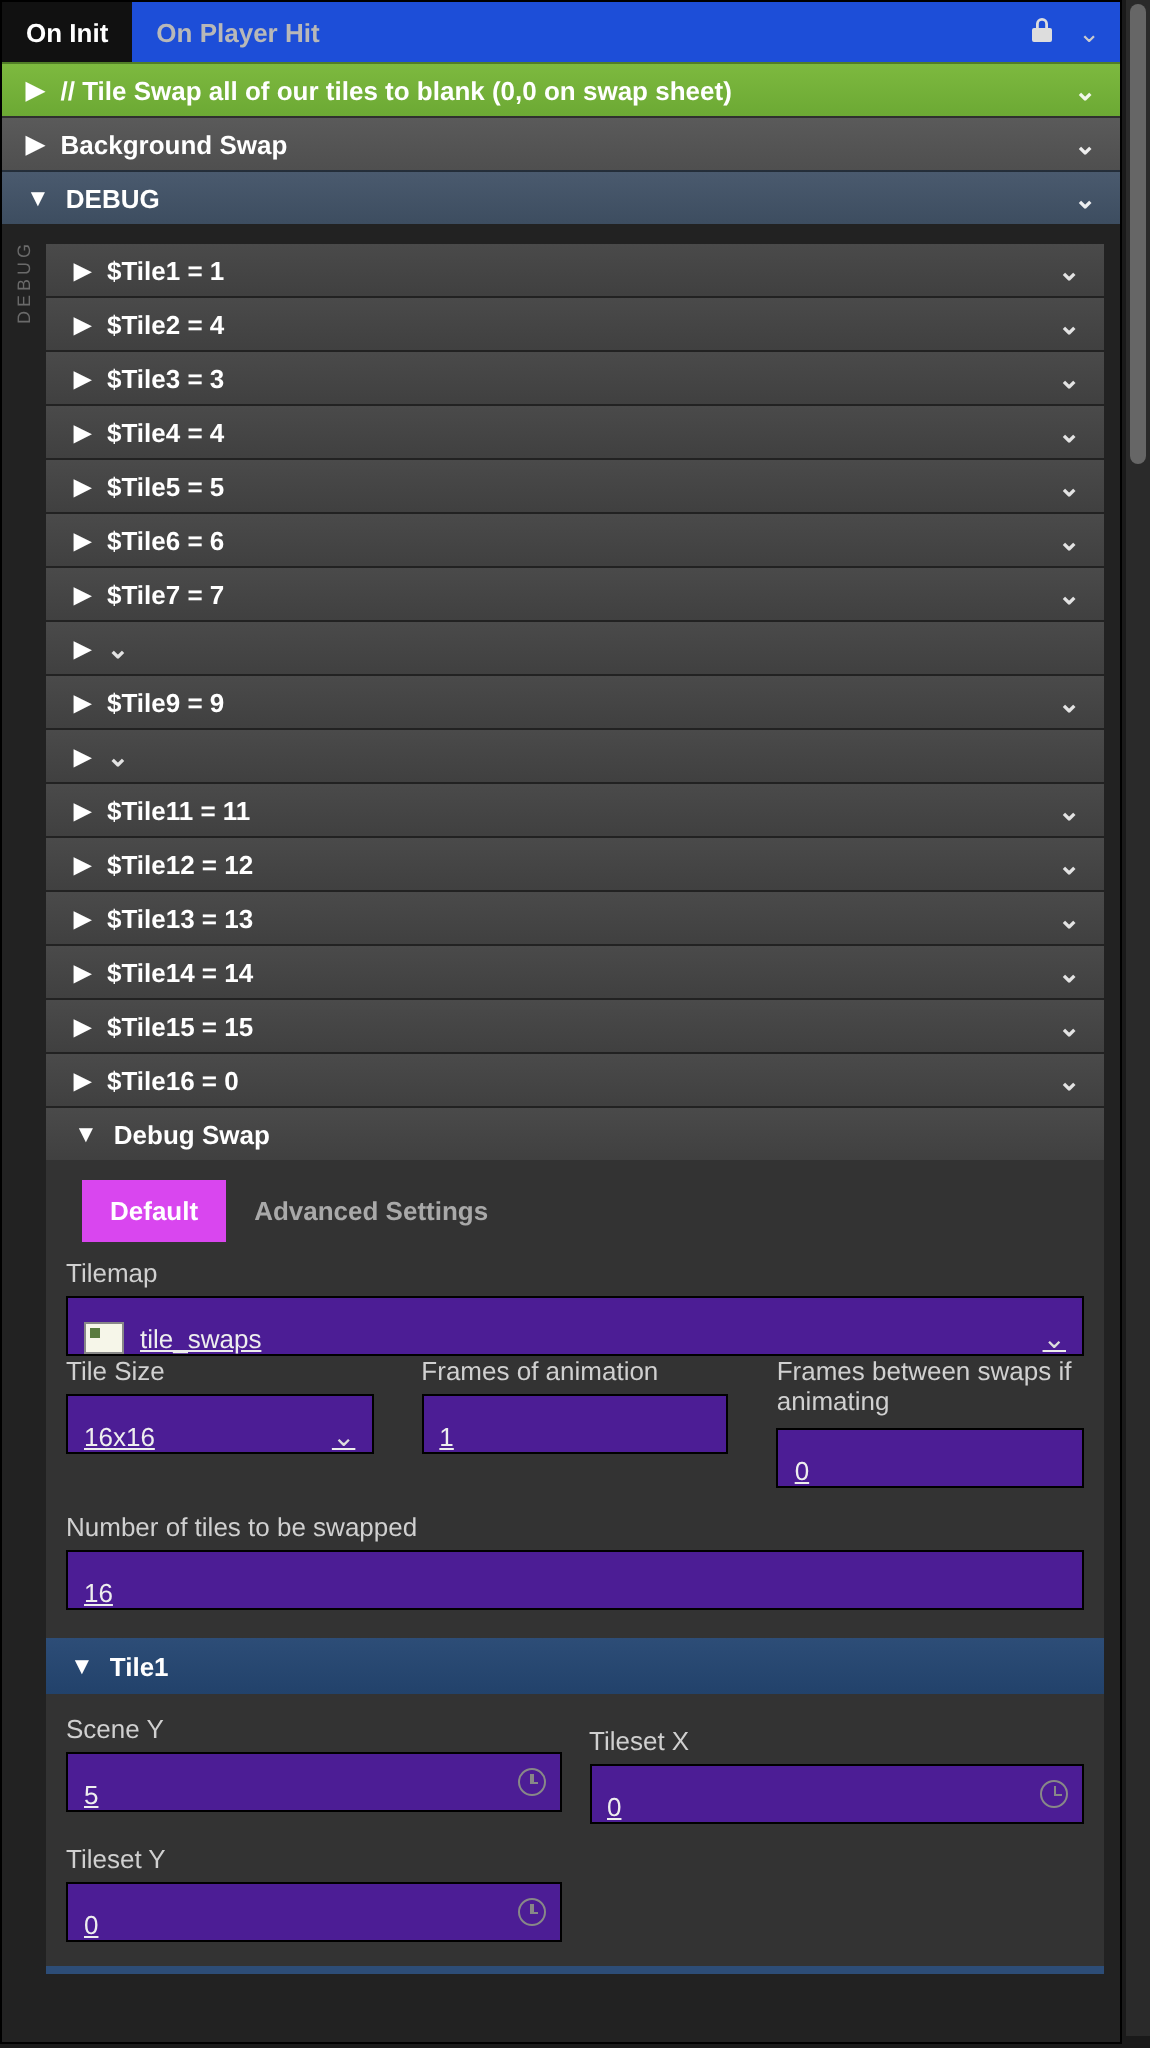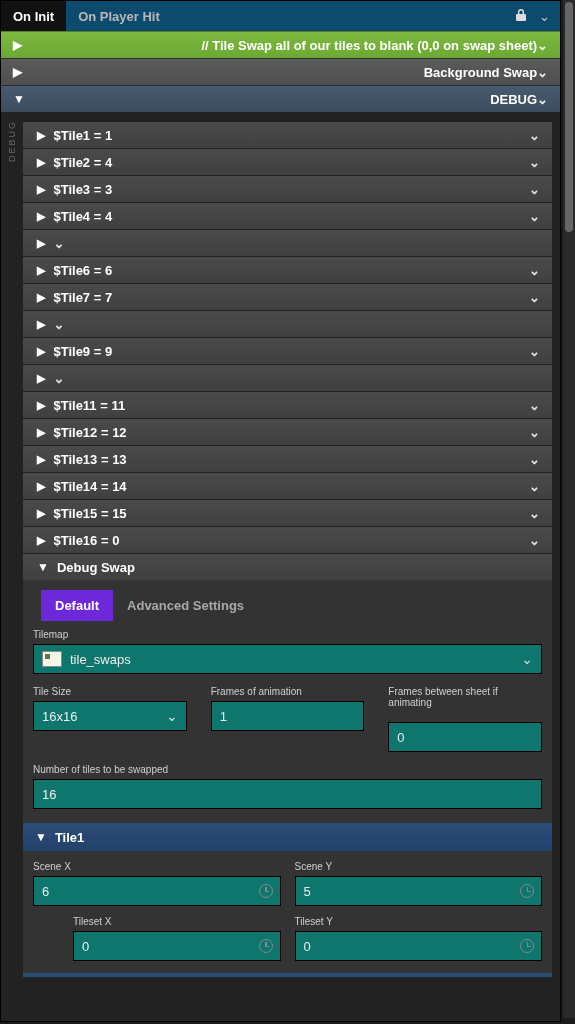--- a/index.html
+++ b/index.html
@@ -34,21 +34,21 @@
     height: 1022px;
     background: #222;
     border: 1px solid #000;
   }
 
   
   .tabs {
     display: flex;
     align-items: center;
     height: 30px;
-    background: #0c4a6e;
+    background: #1d4ed8;
   }
   .tab {
     padding: 0 12px;
     height: 100%;
     display: flex;
     align-items: center;
     font-weight: 600;
     font-size: 13px;
     color: #b8b8b8;
     cursor: pointer;
@@ -72,21 +72,21 @@
     display: flex;
     align-items: center;
     height: 27px;
     padding: 0 12px;
     font-weight: 700;
     color: #fff;
     border-top: 1px solid rgba(0,0,0,.4);
     cursor: pointer;
   }
   .section-hdr .arrow { margin-right: 8px; font-size: 12px; display:inline-block; }
-  .section-hdr .label { flex: 1; text-align: right; }
+  .section-hdr .label { flex: 1; }
   .section-hdr .chev { font-size: 13px; opacity: .9; }
 
   .s-green   { background: linear-gradient(#7db93f,#6ca934); color:#fff; border-color: rgba(0,0,0,.25); }
   .s-grey    { background: linear-gradient(#5a5a5a,#4f4f4f); }
   .s-blue    { background: linear-gradient(#4a5a6e,#3d4d60); }
 
   .debug-body {
     padding: 10px 8px 0 22px;
     background: #222;
     position: relative;
@@ -138,58 +138,59 @@
     margin: 0 0 8px 8px;
     align-items: center;
   }
   .mode-tab {
     padding: 8px 14px;
     font-weight: 700;
     color: #a9a9a9;
     cursor: pointer;
   }
   .mode-tab.active {
-    background: #6d28d9;
+    background: #d946ef;
     color: #fff;
   }
 
   .fld-label {
-    font-size: 10px;
+    font-size: 13px;
     color: #d0d0d0;
     margin-bottom: 4px;
   }
 
   .input, .select {
     width: 100%;
     height: 30px;
-    background: #0f766e;
+    background: #4c1d95;
     border: 1px solid #000;
     color: #eee;
     padding: 0 8px;
     font-size: 13px;
     display: flex;
-    align-items: center;
+    align-items: flex-end;
+    text-decoration: underline;
   }
   .select { justify-content: space-between; cursor: pointer; }
   .select .chev { font-size: 14px; color:#ddd; }
 
   .fileicon {
     display: inline-block; width: 20px; height: 16px;
     background: #f6f6e9;
     border: 1px solid #888;
     margin-right: 8px;
     position: relative;
   }
   .fileicon::after {
     content: '';
     position: absolute; left: 2px; top: 2px; width: 5px; height: 5px;
     background: #5a7b3f;
   }
 
-  .row3 { display: flex; gap: 24px; margin-top: 12px; }
+  .row3 { display: flex; gap: 24px; margin-top: 0; }
   .col { flex: 1; }
   .col-sm { width: 166px; }
   .col-md { width: 166px; }
 
   .row-full { margin-top: 12px; }
 
   .tile1-hdr {
     display: flex;
     align-items: center;
     height: 28px;
@@ -296,20 +297,21 @@
           <span class="label">$Tile3 = 3</span>
           <span class="chev">⌄</span>
         </div>
         <div class="tile-row">
           <span class="arrow">▶</span>
           <span class="label">$Tile4 = 4</span>
           <span class="chev">⌄</span>
         </div>
         <div class="tile-row">
           <span class="arrow">▶</span>
+          <span class="label">$Tile5 = 5</span>
           <span class="chev">⌄</span>
         </div>
         <div class="tile-row">
           <span class="arrow">▶</span>
           <span class="label">$Tile6 = 6</span>
           <span class="chev">⌄</span>
         </div>
         <div class="tile-row">
           <span class="arrow">▶</span>
           <span class="label">$Tile7 = 7</span>
@@ -388,59 +390,50 @@
             <span class="chev">⌄</span>
           </div>
         </div>
         <div class="col col-md">
           <div class="fld-label">Frames of animation</div>
           <div class="input">
             <span>1</span>
           </div>
         </div>
         <div class="col">
-          <div class="fld-label" style="min-height:32px;">Frames between sheet if animating</div>
+          <div class="fld-label" style="min-height:32px;">Frames between swaps if animating</div>
           <div class="input">
             <span>0</span>
           </div>
         </div>
       </div>
 
       <div class="row-full">
         <div class="fld-label">Number of tiles to be swapped</div>
         <div class="input">
           <span>16</span>
         </div>
       </div>
 
       <div class="tile1-hdr">
         <span class="arrow">▼</span>
         <span>Tile1</span>
       </div>
 
       <div class="pair-grid">
-        <div>
-          <div class="fld-label">Scene X</div>
-          <div class="input-wrap">
-            <div class="input">
-              <span>6</span>
-            </div>
-            <span class="clockicon"></span>
-          </div>
-        </div>
         <div>
           <div class="fld-label">Scene Y</div>
           <div class="input-wrap">
             <div class="input">
               <span>5</span>
             </div>
             <span class="clockicon"></span>
           </div>
         </div>
-        <div style="margin-top:6px;margin-left:40px;">
+        <div style="margin-top:6px;">
           <div class="fld-label">Tileset X</div>
           <div class="input-wrap">
             <div class="input">
               <span>0</span>
             </div>
             <span class="clockicon"></span>
           </div>
         </div>
         <div style="margin-top:6px;">
           <div class="fld-label">Tileset Y</div>

